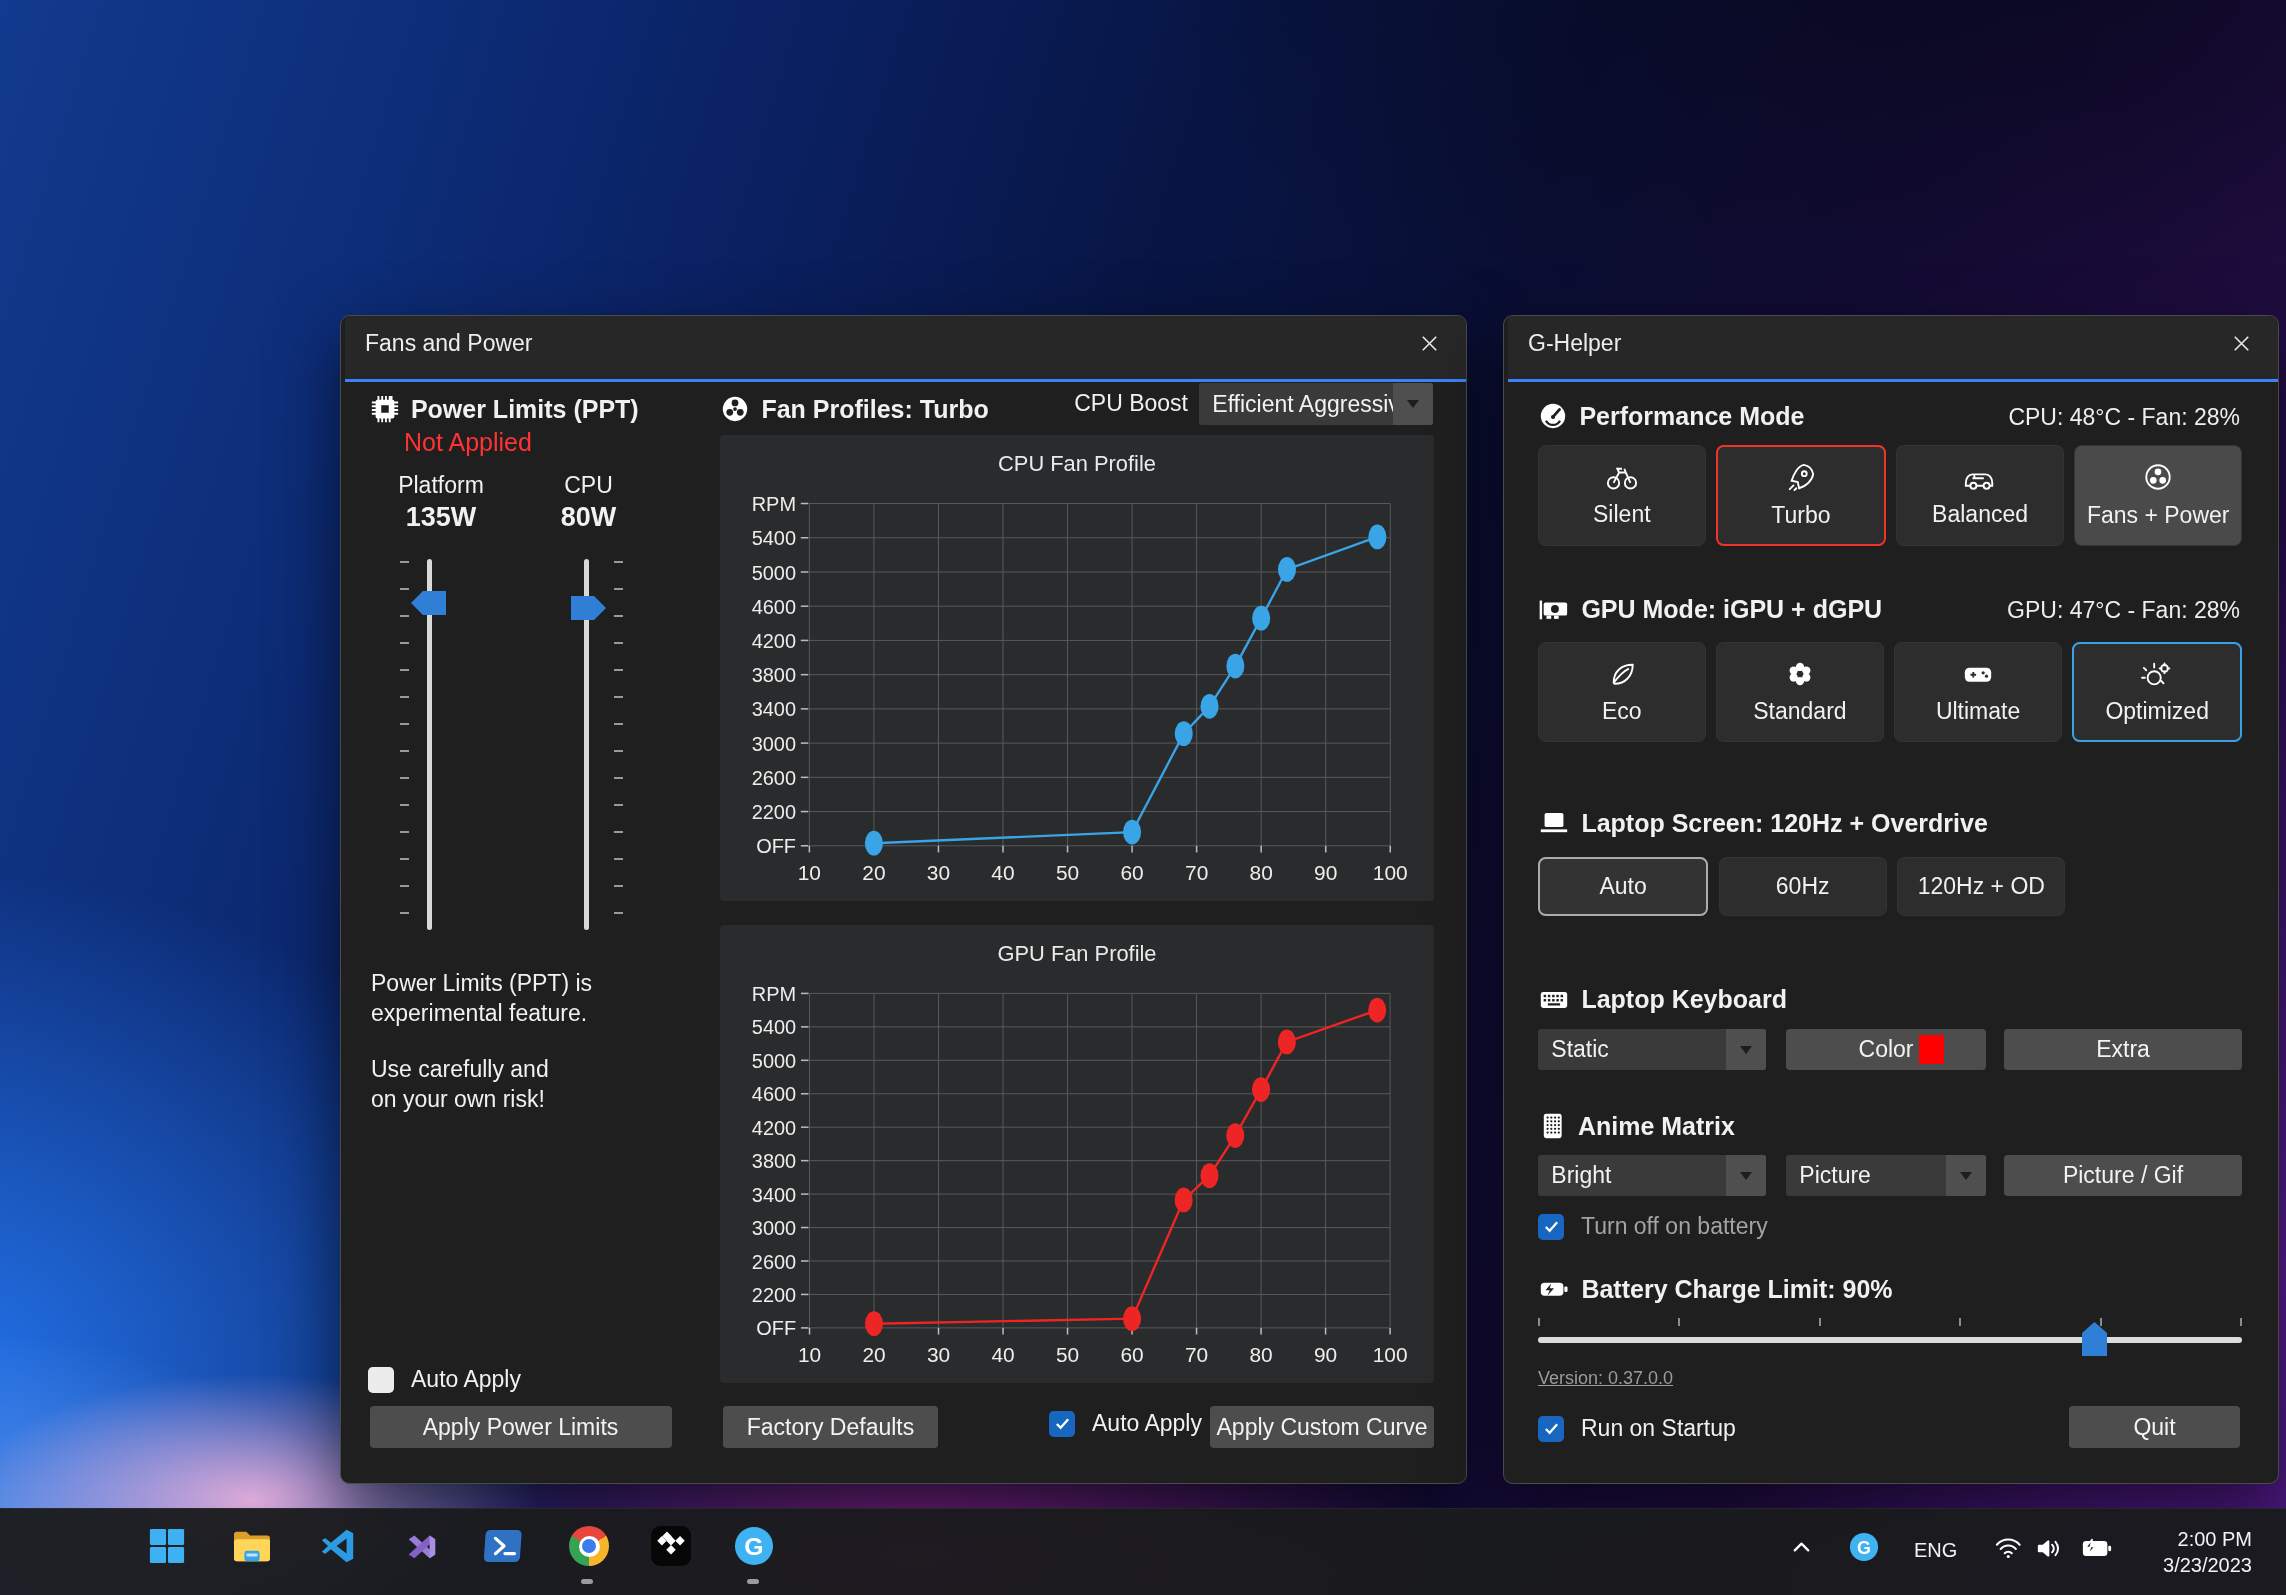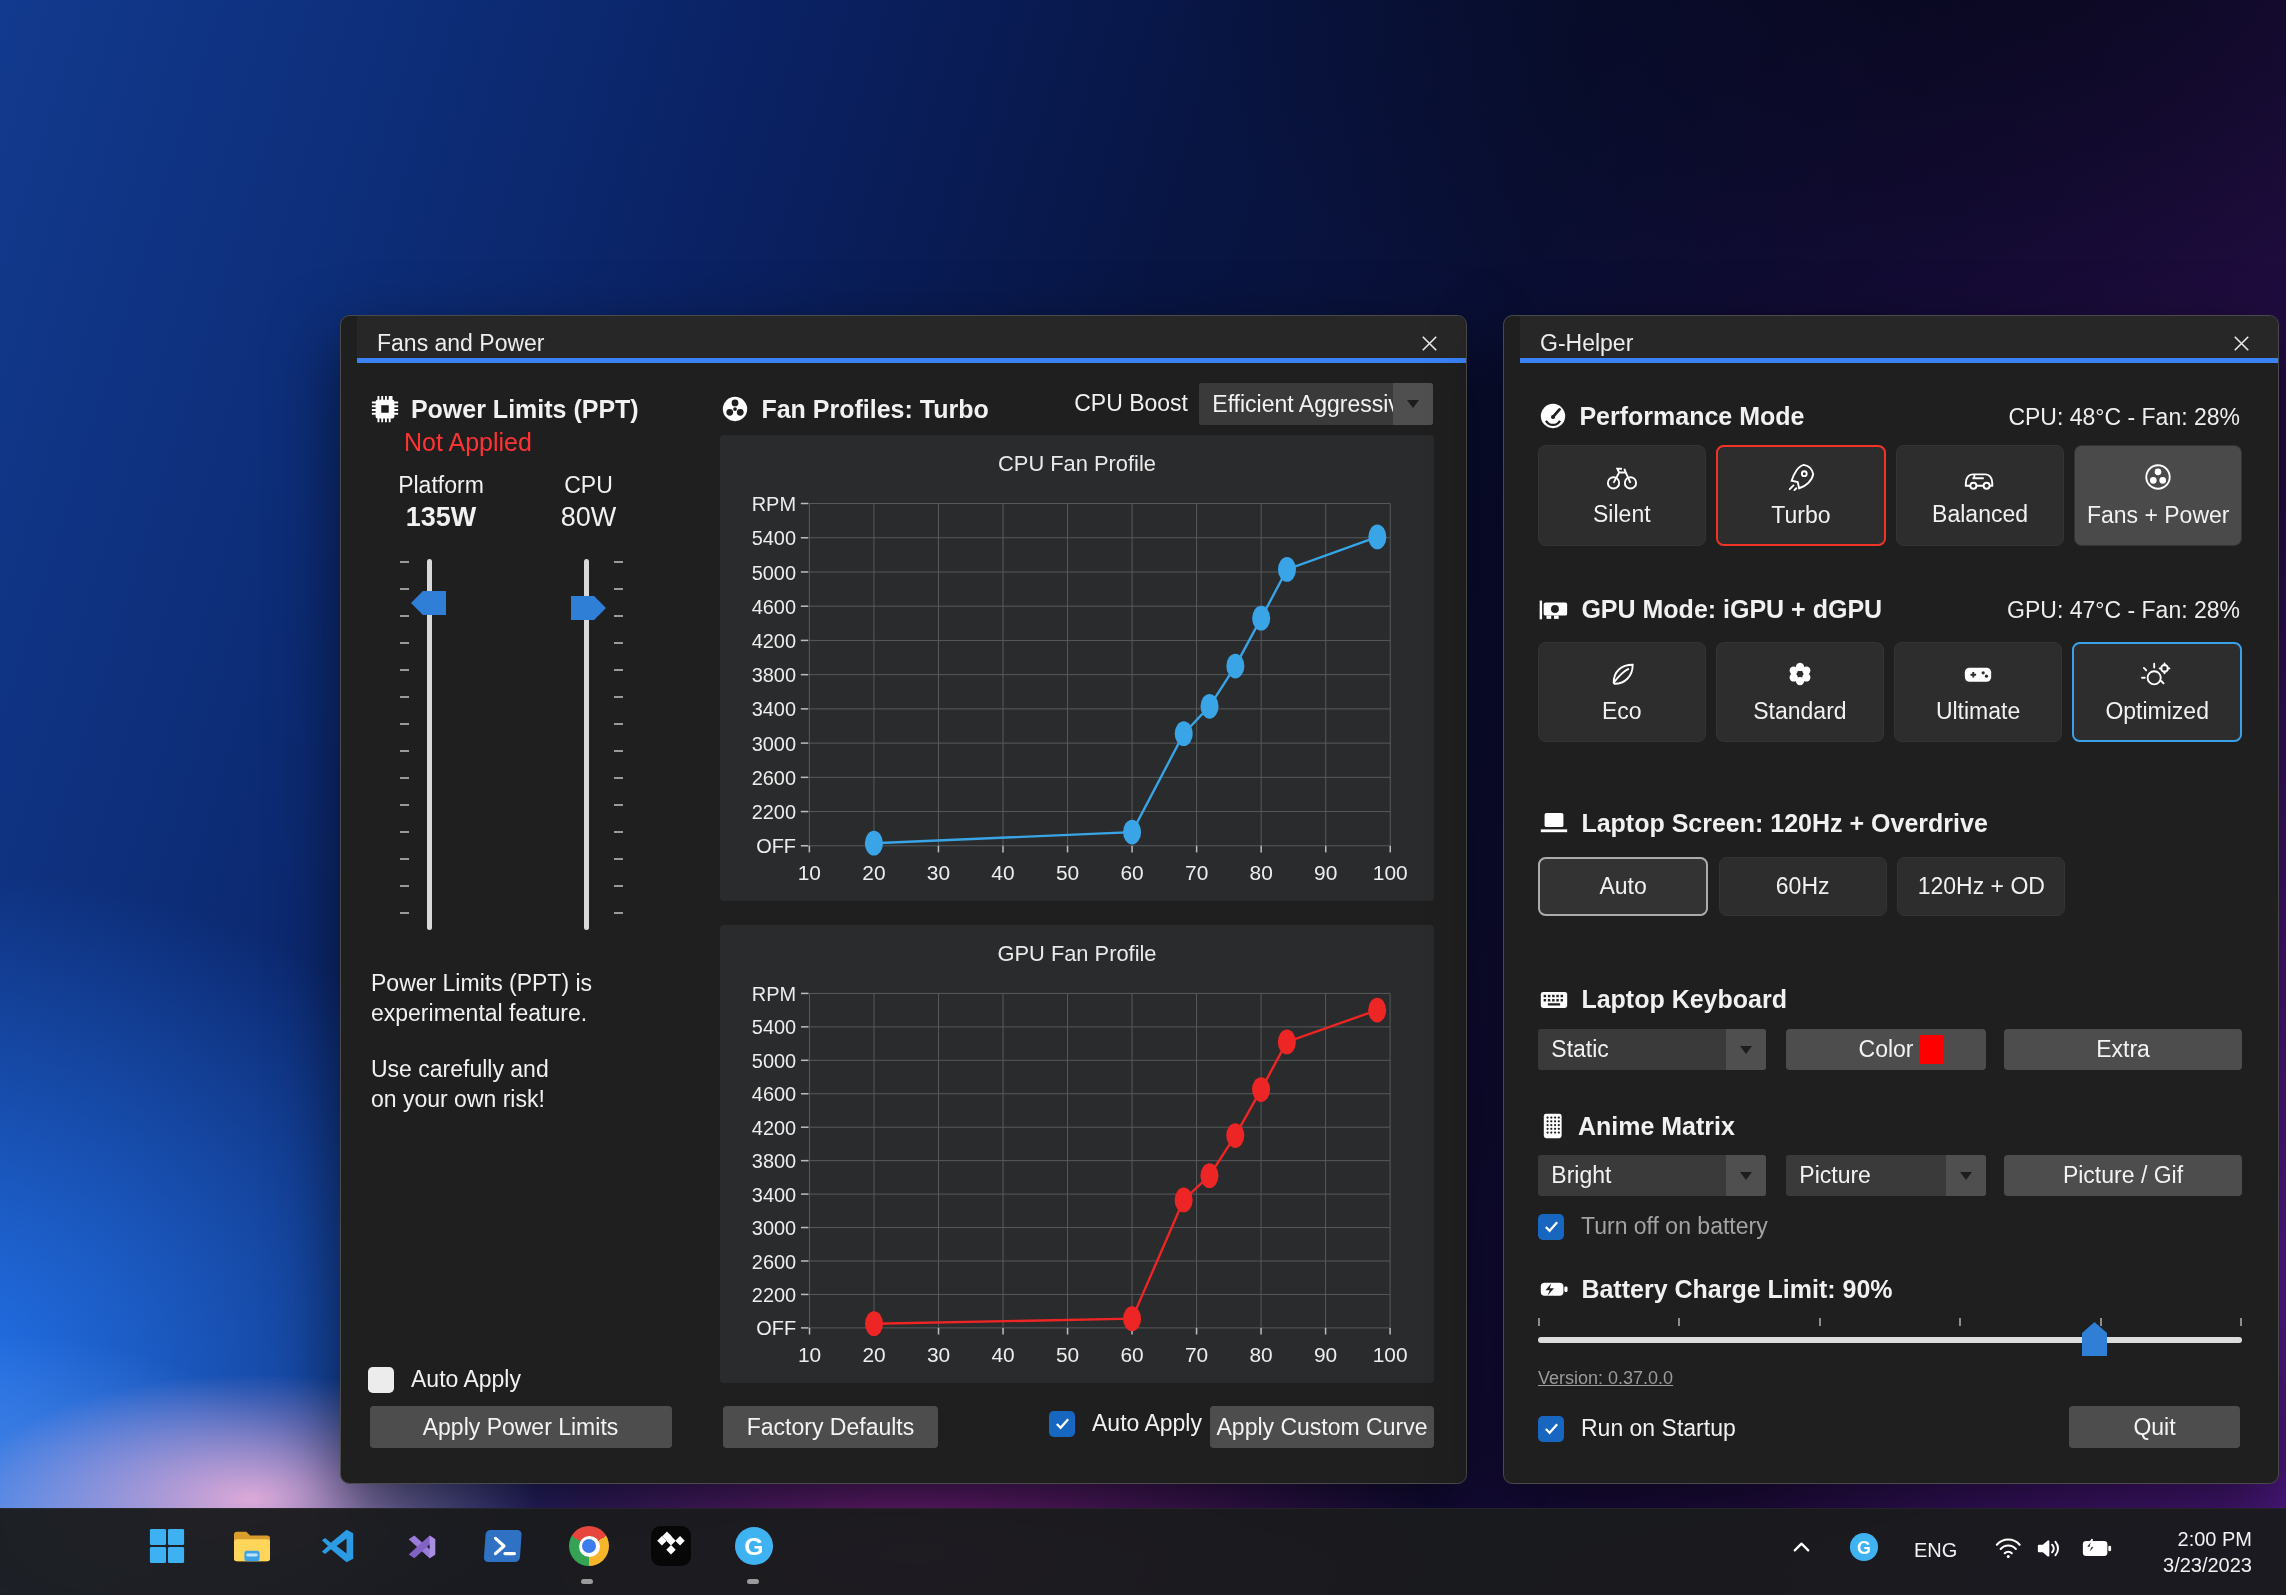--- a/index.html
+++ b/index.html
@@ -16,22 +16,22 @@
       radial-gradient(476px 209px at 11% 94%, rgba(252,183,222,.85), transparent 60%),
       radial-gradient(856px 304px at 40% 97%, rgba(172,38,158,.75), transparent 62%),
       radial-gradient(951px 1236px at 101% 80%, rgba(96,30,158,.85), transparent 62%),
       radial-gradient(723px 533px at 0% 102%, rgba(118,172,255,.85), transparent 55%),
       radial-gradient(1094px 808px at -3% 86%, rgba(36,118,240,.95), transparent 62%),
       radial-gradient(1236px 713px at 88% -4%, rgba(4,7,22,.75), transparent 70%),
       linear-gradient(107deg,#123a8e 0%,#0d2d78 16%,#0a2060 30%,#081543 45%,#0a0f35 58%,#150c3a 70%,#230d45 83%,#2c0f50 100%);
   }
   .win{position:absolute;background:var(--win-bg);border:1px solid #4a4a4a;border-radius:9.5px;
        box-shadow:0 25px 67px rgba(0,0,0,.55);overflow:hidden}
-  .titlebar{position:absolute;left:16px;right:0;top:0;height:47px;background:var(--title-bg);
-            border-bottom:5px solid #3b82f6}
+  .titlebar{position:absolute;left:4px;right:0;top:0;height:66px;background:var(--title-bg);
+            border-bottom:3px solid #3b82f6}
   .titlebar .t{position:absolute;left:20px;top:14.3px;font-size:23px;color:#ededed}
   .closebtn{position:absolute;top:9.5px;right:15px;width:44px;height:36px;display:flex;
             align-items:center;justify-content:center;cursor:default}
   .hdr{position:absolute;display:flex;align-items:center;gap:11.4px;font-size:25px;font-weight:bold}
   .status{position:absolute;font-size:23px;font-weight:normal;color:#eee}
   .gbtn{background:var(--btn);border:none;border-radius:3.8px;color:#f3f3f3;font-size:23px;
         font-family:inherit;position:absolute;display:flex;align-items:center;justify-content:center}
   .tile{border-radius:7.6px;background:var(--tile);border:1px solid #343434;display:flex;flex-direction:column;
         align-items:center;justify-content:center;gap:9.5px;font-size:23px;flex:1}
   .tilerow{position:absolute;display:flex;gap:10.5px}
@@ -83,21 +83,21 @@
           <rect x="12" y="12" width="8" height="8" fill="#1f1f1f"></rect>
         </svg>
       </span>
       <span>Power Limits (PPT)</span>
     </div>
     <div style="position:absolute;left:63px;top:112px;font-size:25px;color:#ff3333">Not Applied</div>
 
     <div style="position:absolute;left:28.5px;top:156px;width:143px;text-align:center;font-size:23px">Platform</div>
     <div style="position:absolute;left:28.5px;top:186px;width:143px;text-align:center;font-size:27px;font-weight:bold">135W</div>
     <div style="position:absolute;left:176px;top:156px;width:143px;text-align:center;font-size:23px">CPU</div>
-    <div style="position:absolute;left:176px;top:186px;width:143px;text-align:center;font-size:27px;font-weight:normal">80W</div>
+    <div style="position:absolute;left:176px;top:186px;width:143px;text-align:center;font-size:27px;font-weight:bold">80W</div>
 
     <div class="vticks" style="left:59px;top:245px;height:369px"></div>
     <div class="vtrack" style="left:86px;top:243px;height:371px"></div>
     <div class="vthumb" style="left:70px;top:275px;clip-path:polygon(0 50%,34% 0,100% 0,100% 100%,34% 100%)"></div>
 
     <div class="vtrack" style="left:243px;top:243px;height:371px"></div>
     <div class="vticks" style="left:273px;top:245px;height:369px"></div>
     <div class="vthumb" style="left:230px;top:280px;clip-path:polygon(0 0,66% 0,100% 50%,66% 100%,0 100%)"></div>
 
     <div style="position:absolute;left:30px;top:652px;font-size:23px;line-height:30px">

